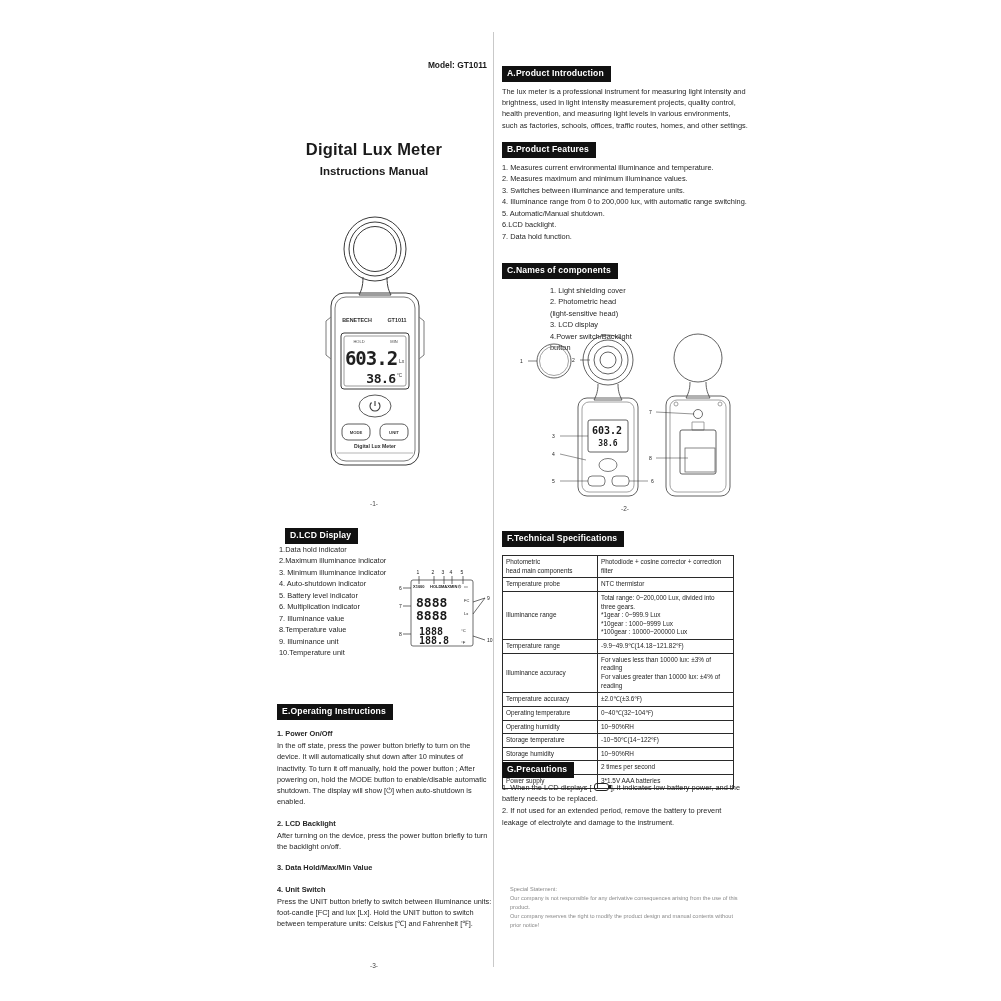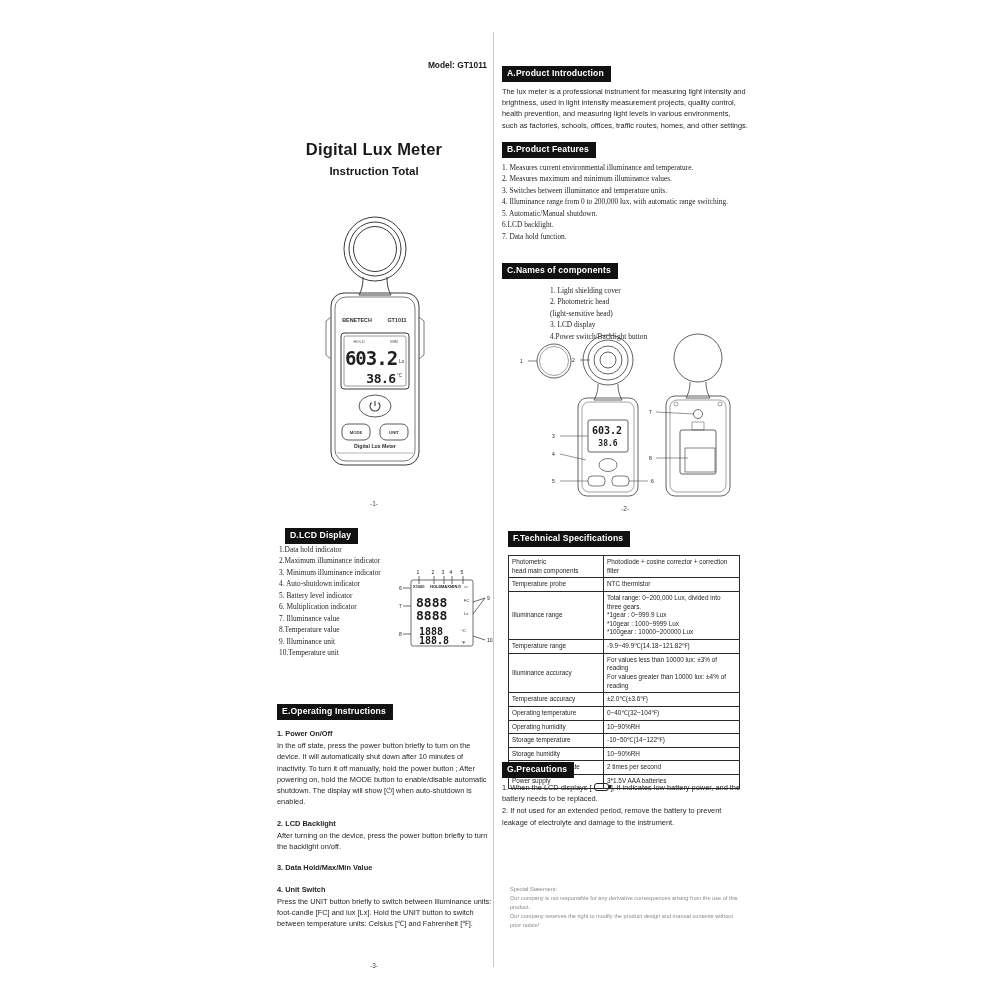--- a/index.html
+++ b/index.html
@@ -10,21 +10,21 @@
   .col{position:absolute;top:0;height:863px;}
   #col-left{left:255px;width:238px;}
   #col-right{left:500px;width:250px;}
   .vdivider{position:absolute;left:493px;top:32px;width:1px;height:935px;background:#c9c9c9;}
 
   
   .sec-head{display:inline-block;background:#111;color:#fff;font-weight:bold;font-size:8.6px;
             letter-spacing:.15px;padding:2px 6px 2.5px 4px;border:1px solid #111;margin:0 0 4px 0;
             line-height:1.1;white-space:nowrap;}
   .body-txt{font-size:7.4px;line-height:1.52;margin:0 0 1px 0;color:#262626;}
-  .list-line{font-size:7.4px;line-height:1.55;color:#262626;font-family:Liberation Serif, serif;}
+  .list-line{font-size:7.4px;line-height:1.55;color:#262626;}
 
   
   #model{position:absolute;left:0;top:60px;width:238px;text-align:right;font-size:8.4px;font-weight:bold;padding-right:6px;box-sizing:border-box;}
   #title-main{position:absolute;left:0;top:140px;width:238px;text-align:center;font-size:16.5px;font-weight:bold;letter-spacing:.2px;}
   #title-sub{position:absolute;left:0;top:165px;width:238px;text-align:center;font-size:11.5px;font-weight:bold;}
   #device-art{position:absolute;left:60px;top:205px;width:120px;height:290px;}
   #pg1{position:absolute;left:0;top:500px;width:238px;text-align:center;font-size:6.5px;color:#444;}
 
   
   #secD{position:absolute;left:22px;top:524px;width:216px;padding-left:8px;}
@@ -36,21 +36,21 @@
   
   #secA{position:absolute;left:2px;top:62px;width:246px;}
   #secB{position:absolute;left:2px;top:138px;width:246px;}
   #secC{position:absolute;left:2px;top:259px;width:246px;}
   #comp-cols{display:flex;gap:6px;margin-top:2px;margin-left:48px;}
   #comp-cols>div{width:50%;}
   #parts-art{position:absolute;left:8px;top:330px;width:236px;height:175px;}
   #pg2{position:absolute;left:0;top:505px;width:250px;text-align:center;font-size:6.5px;color:#444;}
 
   
-  #secF{position:absolute;left:8px;top:527px;width:240px;}
+  #secF{position:absolute;left:2px;top:527px;width:240px;}
   table.spec{border-collapse:collapse;width:232px;margin-top:4px;table-layout:fixed;}
   table.spec td{border:1px solid #2a2a2a;font-size:6.4px;line-height:1.35;padding:2px 3px;vertical-align:middle;color:#1f1f1f;}
   table.spec td.k{width:88px;}
   #secG{position:absolute;left:2px;top:758px;width:246px;}
   .batt-glyph{display:inline-block;width:13px;height:6px;border:1px solid #222;border-radius:3px;vertical-align:-1px;position:relative;}
   .batt-glyph:after{content:"";position:absolute;right:-3px;top:1.5px;width:2px;height:3px;background:#222;}
   #special{position:absolute;left:10px;top:885px;width:232px;}
   .spec-txt{font-size:5.6px;line-height:1.62;color:#8a8a8a;}
   .sym{font-family:"DejaVu Sans",sans-serif;}
 </style>
@@ -58,21 +58,21 @@
 <body>
 
 <div id="sheet">
 
   <div class="vdivider"></div>
 
   <div class="col" id="col-left">
 
     <div id="model">Model: GT1011</div>
     <div id="title-main">Digital Lux Meter</div>
-    <div id="title-sub">Instruction Total</div>
+    <div id="title-sub">Instructions Manual</div>
 
     <svg id="device-art" viewBox="0 0 120 290">
       <g fill="none" stroke="#3a3a3a" stroke-width="1">
         <ellipse cx="60" cy="44" rx="31" ry="32"></ellipse>
         <ellipse cx="60" cy="44" rx="26" ry="27"></ellipse>
         <ellipse cx="60" cy="44" rx="21.5" ry="22.5"></ellipse>
         <path d="M48 72 C48 82, 46 86, 44 90 L76 90 C74 86, 72 82, 72 72"></path>
         <rect x="16" y="88" width="88" height="172" rx="13"></rect>
         <rect x="20" y="92" width="80" height="164" rx="11" stroke="#7a7a7a"></rect>
         <path d="M16 112 L11 116 L11 150 L16 154" stroke="#7a7a7a"></path>

